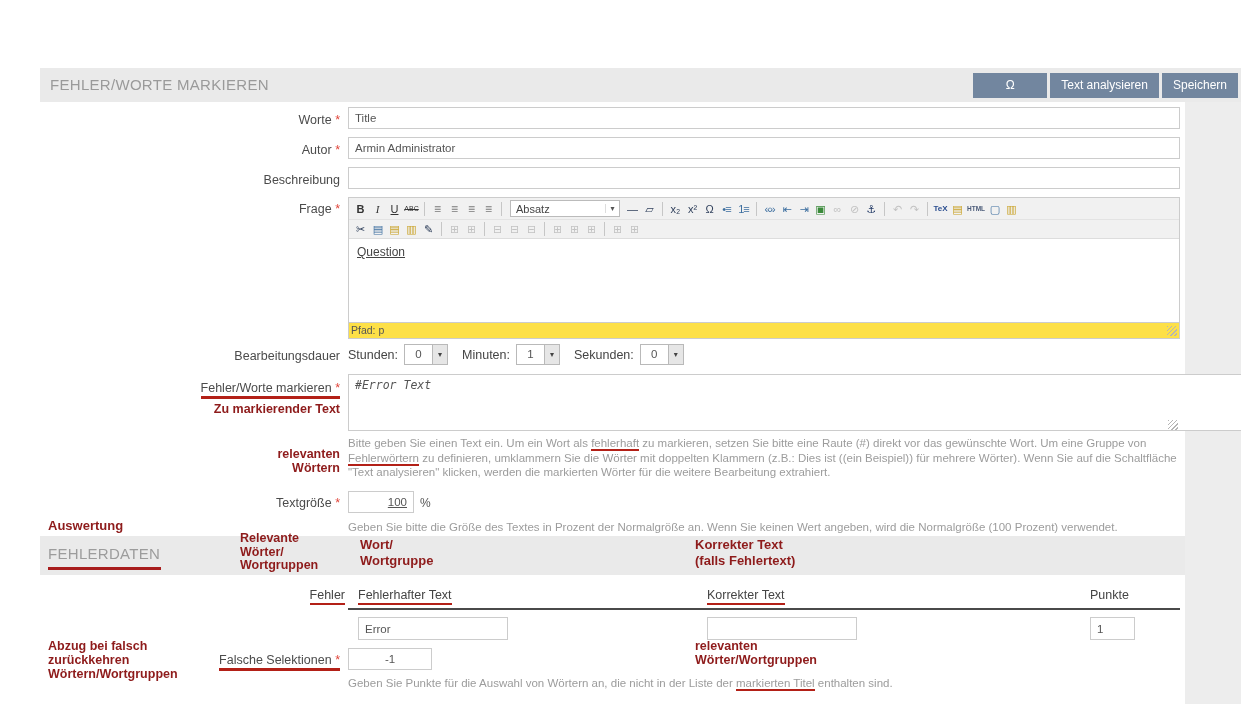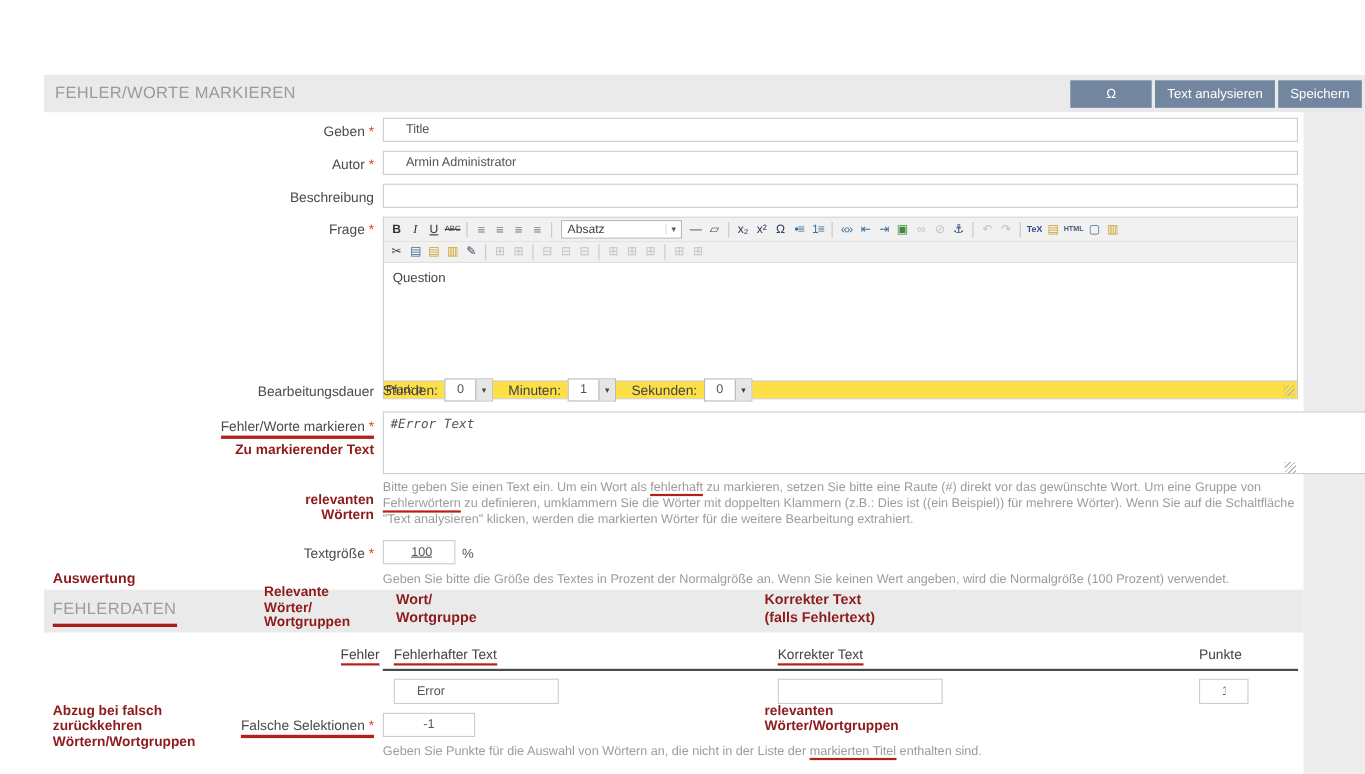--- a/index.html
+++ b/index.html
@@ -11,21 +11,21 @@
   .page-title { position: absolute; left: 10px; top: 0; line-height: 34px; font-size: 15px; color: #9a9a9a; letter-spacing: .3px; }
   .hbtns { position: absolute; right: 3px; top: 5px; display: flex; gap: 3px; }
   .hbtn { background: #72869f; color: #fff; font-size: 12px; height: 25px; line-height: 25px; padding: 0 11px; text-align: center; cursor: pointer; }
   .hbtn.wide { min-width: 74px; }
 
   .gray-strip { position: absolute; left: 1185px; top: 102px; width: 56px; height: 602px; background: #ededed; }
 
   
   .rlabel { position: absolute; right: 901px; text-align: right; font-size: 12.5px; color: #4b4b4b; white-space: nowrap; }
   .req { color: #e0443a; }
-  .tin { position: absolute; border: 1px solid #ccc; background: #fff; font-family: inherit; font-size: 11.5px; color: #555; padding: 0 20px; height: 22px; }
+  .tin { position: absolute; border: 1px solid #ccc; background: #fff; font-family: inherit; font-size: 11.5px; color: #555; padding: 0 6px; height: 22px; }
   .tarea { position: absolute; border: 1px solid #ccc; background: #fff; font-size: 11.5px; color: #555; padding: 3px 6px; }
   .help { position: absolute; left: 348px; width: 836px; font-size: 11.5px; line-height: 14.5px; color: #9c9c9c; }
 
   
   .ann { position: absolute; color: #8e1b1b; font-weight: bold; font-size: 12.5px; white-space: pre-line; }
   .ru { border-bottom: 3px solid #b32017; padding-bottom: 1px; }
   .ruh { border-bottom: 2px solid #b32017; padding-bottom: 0; }
 
   
   .editor { position: absolute; left: 348px; top: 197px; width: 832px; border: 1px solid #ccc; background: #fff; }
@@ -42,21 +42,21 @@
   .tb-blue { color: #3c6e9f; letter-spacing: -1px; }
   .tb-green { color: #3a8a3a; }
   .tb-navy { color: #223a66; }
   .tb-gray { color: #c2c2c2; }
   .tb-tan { color: #c9a227; }
   .tb-tex { font-size: 8px; color: #2a4d8f; font-weight: bold; }
   .tb-html { font-size: 6.5px; color: #4a5a78; font-weight: bold; }
   .tb-select { display: inline-flex; align-items: center; background: #fff; border: 1px solid #bbb; height: 17px; width: 110px; margin: 0 4px; cursor: pointer; }
   .tbs-label { flex: 1; font-style: normal; font-size: 11px; color: #444; padding-left: 5px; }
   .tbs-arrow { font-style: normal; font-size: 8px; color: #555; width: 14px; text-align: center; border-left: 1px solid #ddd; }
-  .ed-content { position: relative; height: 108px; padding: 6px 8px; font-size: 12px; color: #444; border-top: 1px solid #ddd; }
+  .ed-content { position: relative; height: 84px; padding: 6px 8px; font-size: 12px; color: #444; border-top: 1px solid #ddd; text-decoration: underline; }
   .ed-status { position: relative; height: 16px; background: #fde047; border-top: 1px solid #ccc; font-size: 10.5px; color: #555; padding-left: 2px; line-height: 15px; }
   .grip { position: absolute; right: 2px; bottom: 2px; width: 10px; height: 10px; background: repeating-linear-gradient(135deg, #b5b5b5 0 1px, transparent 1px 3px); }
 
   
   .dur { position: absolute; left: 348px; top: 344px; display: flex; align-items: center; font-size: 12.5px; color: #444; }
   .dur .dlabel { margin-right: 6px; }
   .dsel { display: inline-flex; width: 44px; height: 21px; border: 1px solid #b9b9b9; background: #fff; margin-right: 14px; cursor: pointer; }
   .dsel .dval { flex: 1; text-align: center; font-size: 11.5px; color: #555; line-height: 19px; }
   .dsel .darr { width: 15px; background: #e6e6e6; border-left: 1px solid #b9b9b9; font-size: 8px; color: #444; text-align: center; line-height: 19px; }
 
@@ -77,21 +77,21 @@
     <div class="page-title">FEHLER/WORTE MARKIEREN</div>
     <div class="hbtns">
         <div class="hbtn wide">Ω</div>
         <div class="hbtn ">Text analysieren</div>
         <div class="hbtn ">Speichern</div>
       </div>
   </div>
 
   <div class="gray-strip"></div>
 
-  <div class="rlabel" style="top:113px"><span>Geben</span> <span class="req">*</span></div>
+  <div class="rlabel" style="top:113px"><span>Worte</span> <span class="req">*</span></div>
   <input class="tin" style="left: 348px; top: 107px; width: 832px;" value="Title">
 
   <div class="rlabel" style="top:143px"><span>Autor</span> <span class="req">*</span></div>
   <input class="tin" style="left: 348px; top: 137px; width: 832px;" value="Armin Administrator">
 
   <div class="rlabel" style="top:173px">Beschreibung</div>
   <input class="tin" style="left: 348px; top: 167px; width: 832px;" value="">
 
   <div class="rlabel" style="top:202px"><span>Frage</span> <span class="req">*</span></div>
   <div class="editor">

